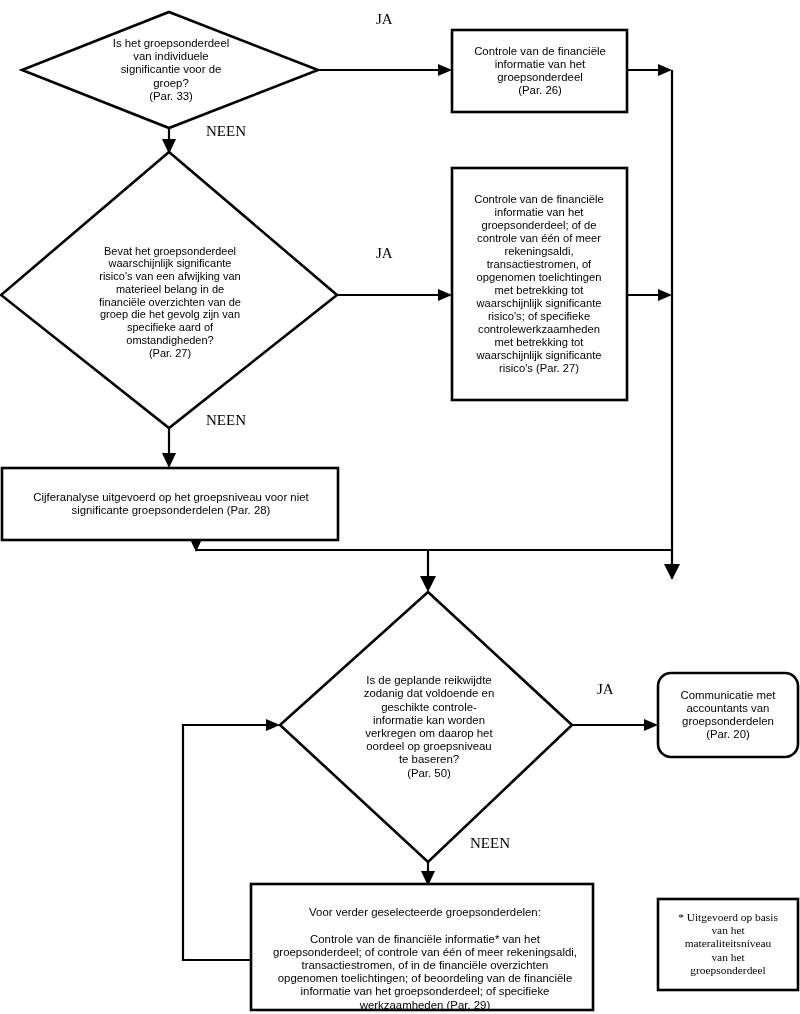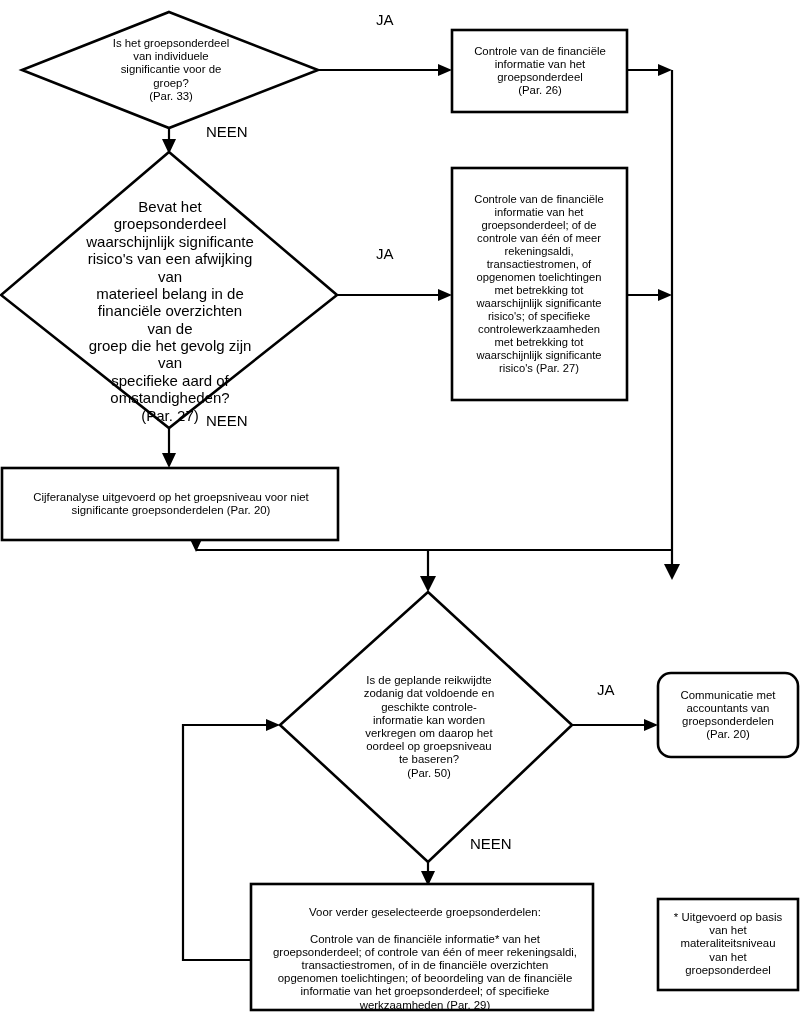--- a/index.html
+++ b/index.html
@@ -50,36 +50,36 @@
     color: #000000;
     font-family: "Liberation Sans", sans-serif;
     white-space: pre-line;
     display: flex;
     align-items: center;
     justify-content: center;
     pointer-events: none;
   }
   .edge-label {
     position: absolute;
-    font-family: Liberation Sans, sans-serif;
+    font-family: Liberation Serif, serif;
     color: #000000;
     font-size: 15px;
     line-height: 1;
     white-space: nowrap;
   }
   
   #d1-text { left: 92px;  top: 30px;  width: 158px; height: 80px;  font-size: 11.4px; }
   #b1-text { left: 455px; top: 32px;  width: 170px; height: 78px;  font-size: 11.4px; }
-  #d2-text { left: 84px;  top: 241px; width: 172px; height: 140px; font-size: 15px; }
+  #d2-text { left: 84px;  top: 232px; width: 172px; height: 140px; font-size: 11px; }
   #b2-text { left: 457px; top: 172px; width: 164px; height: 224px; font-size: 11.2px; }
   #b3-text { left: 10px;  top: 472px; width: 322px; height: 64px;  font-size: 11.4px; }
   #d3-text { left: 350px; top: 665px; width: 158px; height: 124px; font-size: 11.4px; }
   #b4-text { left: 662px; top: 680px; width: 132px; height: 70px;  font-size: 11.4px; }
   #b5-text { left: 256px; top: 886px; width: 338px; height: 122px; font-size: 11.4px; text-align: center; margin-top: 12px; }
-  #b6-text { left: 662px; top: 903px; width: 132px; height: 82px;  font-size: 11.4px; }
+  #b6-text { left: 662px; top: 903px; width: 132px; height: 82px;  font-size: 11.4px; font-family: Liberation Serif, serif; }
 </style>
 </head>
 <body>
 
 <svg id="flow" viewBox="0 0 800 1014">
 
   <g>
     <path class="conn" d="M318,70 L443,70"></path>
     <polygon class="arrowhead" points="452,70 438,64 438,76"></polygon>
   </g>
@@ -193,21 +193,21 @@
 opgenomen toelichtingen
 met betrekking tot
 waarschijnlijk significante
 risico's; of specifieke
 controlewerkzaamheden
 met betrekking tot
 waarschijnlijk significante
 risico's (Par. 27)</div>
 
 <div class="node-text" id="b3-text">Cijferanalyse uitgevoerd op het groepsniveau voor niet
-significante groepsonderdelen (Par. 20)</div>
+significante groepsonderdelen (Par. 28)</div>
 
 <div class="node-text" id="d3-text">Is de geplande reikwijdte
 zodanig dat voldoende en
 geschikte controle-
 informatie kan worden
 verkregen om daarop het
 oordeel op groepsniveau
 te baseren?
 (Par. 50)</div>
 

